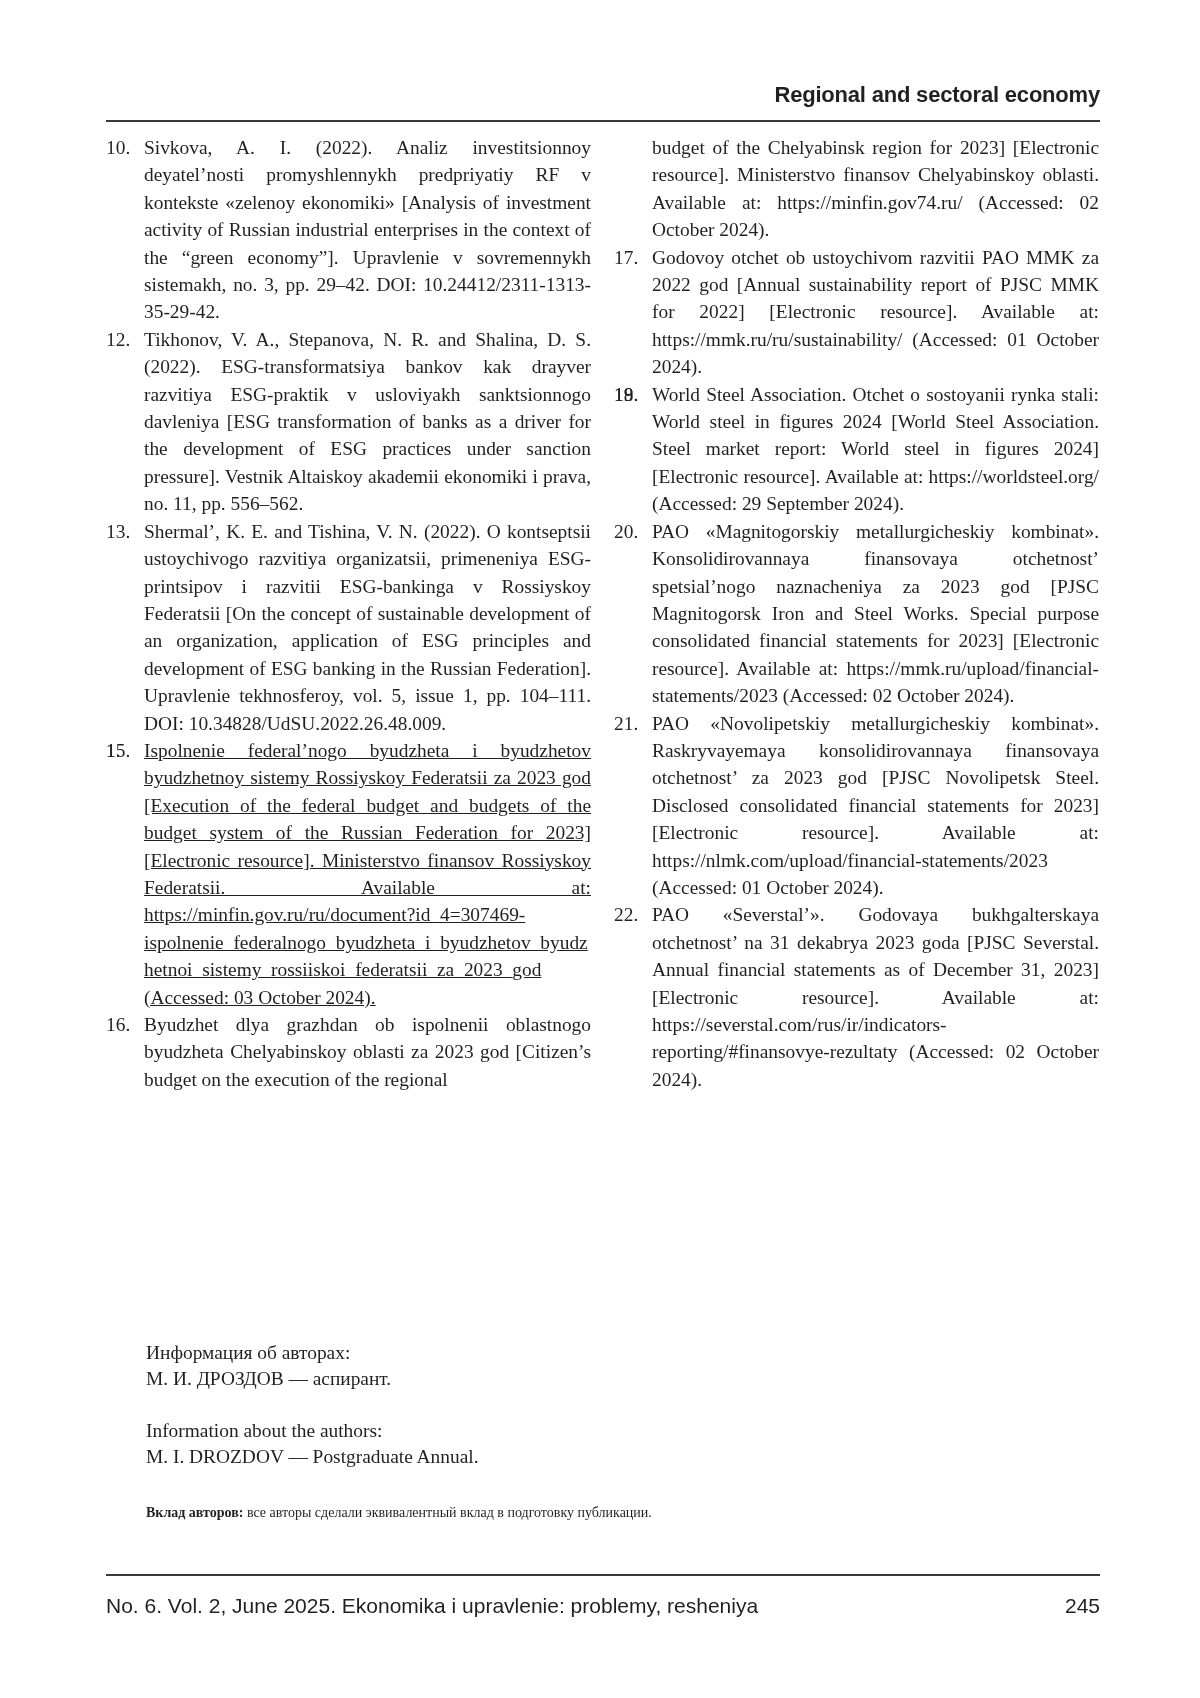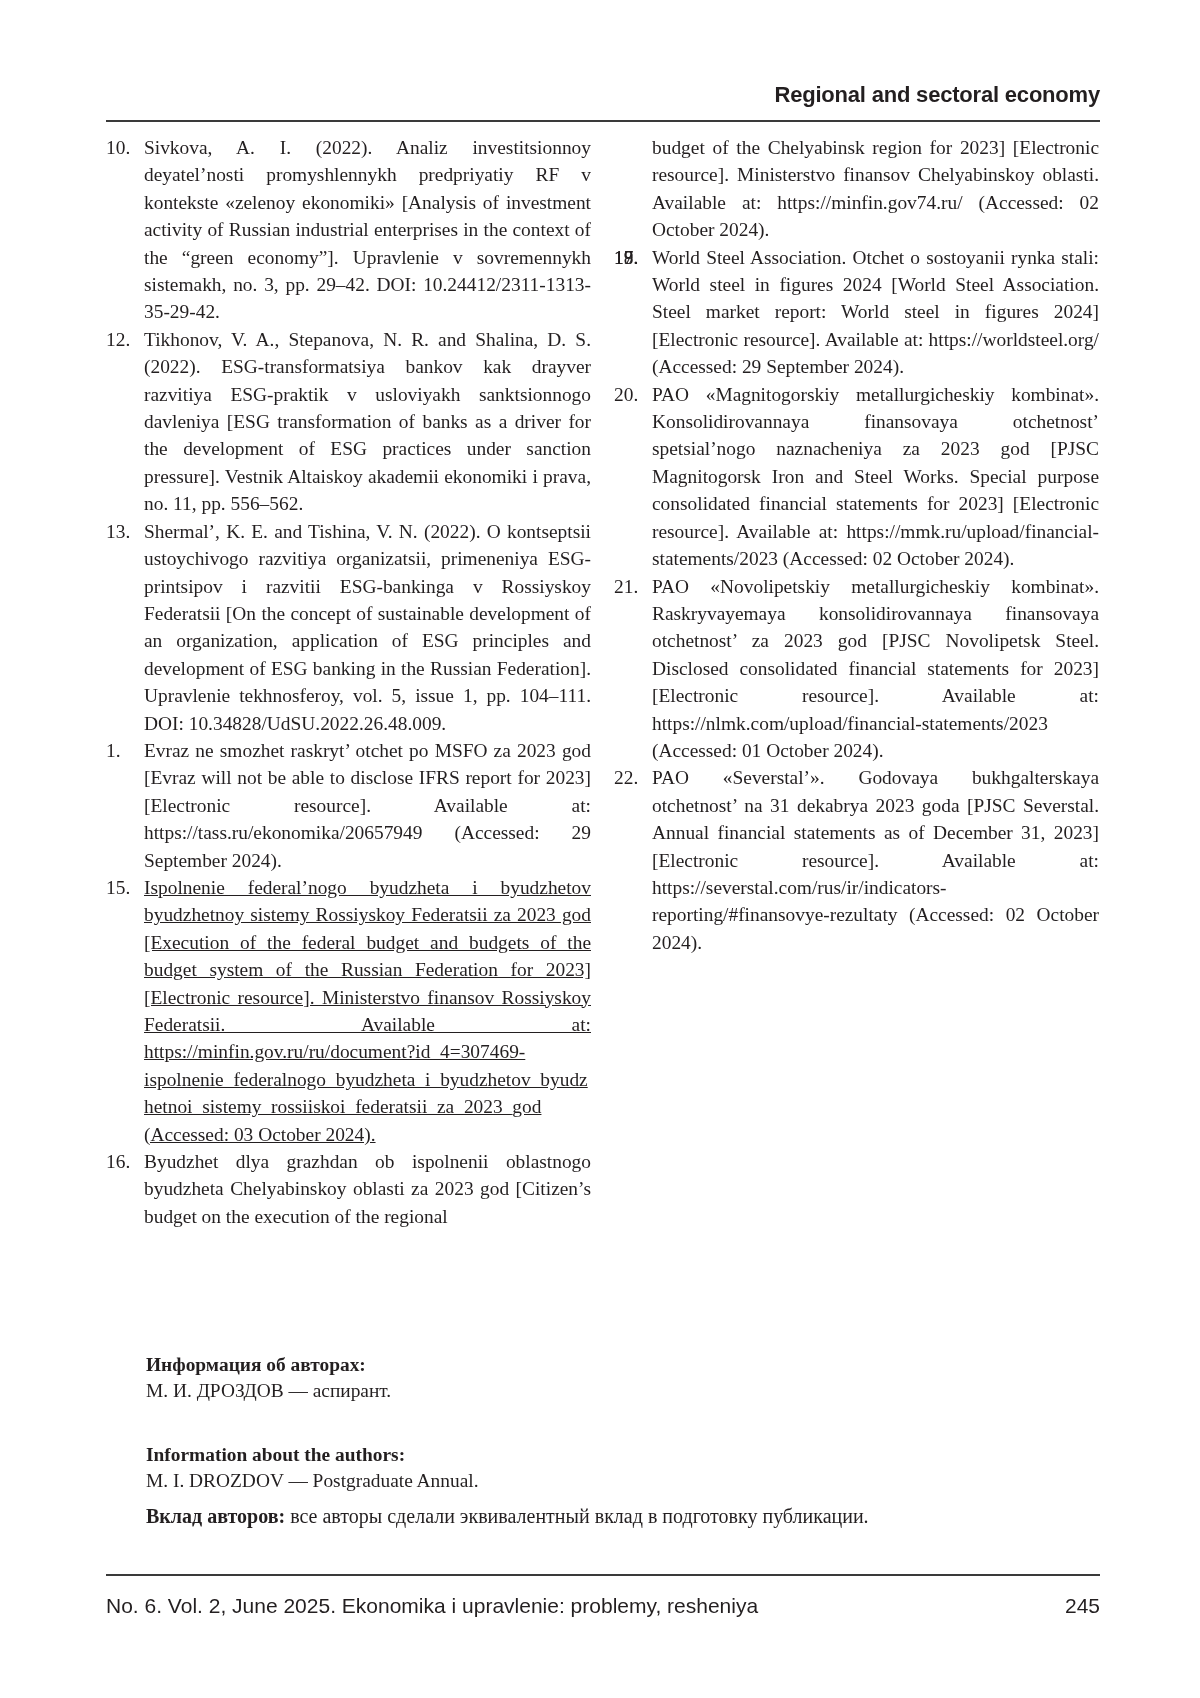--- a/index.html
+++ b/index.html
@@ -17,25 +17,25 @@
     font-family: "Liberation Serif", serif; font-size: 19.4px; line-height: 27.4px;
   }
   .col.left { left: 106px; }
   .col.right { left: 614px; }
   .ref { position: relative; padding-left: 38px; text-align: justify; }
   .ref .num { position: absolute; left: 0; top: 0; }
   .authors {
     position: absolute; left: 146px; top: 1340px;
     font-family: "Liberation Serif", serif; font-size: 19.4px; line-height: 26px;
   }
-  .authors .heading { font-weight: bold; margin-top: 12px; }
+  .authors .heading { font-weight: normal; }
   .authors .gap { height: 26px; }
   .contrib {
     position: absolute; left: 146px; top: 1505px;
-    font-family: "Liberation Serif", serif; font-size: 20px;
+    font-family: "Liberation Serif", serif; font-size: 14px;
   }
   .contrib .label { font-weight: bold; }
   .footer {
     position: absolute; top: 1594px; left: 106px; width: 994px;
     font-family: "Liberation Sans", sans-serif; font-size: 21px;
     display: flex; justify-content: space-between; align-items: flex-end;
   }
 </style>
 </head>
 <body>
@@ -51,38 +51,38 @@
   <div class="ref">
     <span class="num">12.</span>
     <span>Tikhonov, V. A., Stepanova, N. R. and Shalina, D. S. (2022). ESG-transformatsiya bankov kak drayver razvitiya ESG-praktik v usloviyakh sanktsionnogo davleniya [ESG transformation of banks as a driver for the development of ESG practices under sanction pressure]. Vestnik Altaiskoy akademii ekonomiki i prava, no. 11, pp. 556–562.</span>
   </div>
   <div class="ref">
     <span class="num">13.</span>
     <span>Shermal’, K. E. and Tishina, V. N. (2022). O kontseptsii ustoychivogo razvitiya organizatsii, primeneniya ESG-printsipov i razvitii ESG-bankinga v Rossiyskoy Federatsii [On the concept of sustainable development of an organization, application of ESG principles and development of ESG banking in the Russian Federation]. Upravlenie tekhnosferoy, vol. 5, issue 1, pp. 104–111. DOI: 10.34828/UdSU.2022.26.48.009.</span>
   </div>
   <div class="ref">
     <span class="num">1.</span>
-    <span>Evraz ne smozhet raskryt’ otchet po MSFO za 2023 god [Evraz will not be able to disclose IFRS report for 2023] [Electronic resource]. Available at: https://tass.ru/ekonomika/20657949 (Accessed: 29 September 2024).</span>
   </div>
   <div class="ref" style="word-break: break-all; text-decoration: underline;">
     <span class="num">15.</span>
     <span style="word-break: normal; overflow-wrap: anywhere;">Ispolnenie federal’nogo byudzheta i byudzhetov byudzhetnoy sistemy Rossiyskoy Federatsii za 2023 god [Execution of the federal budget and budgets of the budget system of the Russian Federation for 2023] [Electronic resource]. Ministerstvo finansov Rossiyskoy Federatsii. Available at: https://minfin.gov.ru/ru/document?id_4=307469-ispolnenie_federalnogo_byudzheta_i_byudzhetov_byudzhetnoi_sistemy_rossiiskoi_federatsii_za_2023_god (Accessed: 03 October 2024).</span>
   </div>
   <div class="ref">
     <span class="num">16.</span>
     <span>Byudzhet dlya grazhdan ob ispolnenii oblastnogo byudzheta Chelyabinskoy oblasti za 2023 god [Citizen’s budget on the execution of the regional</span>
   </div>
 </div>
 
 <div class="col right">
   <div class="ref">
     <span>budget of the Chelyabinsk region for 2023] [Electronic resource]. Ministerstvo finansov Chelyabinskoy oblasti. Available at: https://minfin.gov74.ru/ (Accessed: 02 October 2024).</span>
   </div>
   <div class="ref">
     <span class="num">17.</span>
+    <span>Godovoy otchet ob ustoychivom razvitii PAO MMK za 2022 god [Annual sustainability report of PJSC MMK for 2022] [Electronic resource]. Available at: https://mmk.ru/ru/sustainability/ (Accessed: 01 October 2024).</span>
   </div>
   <div class="ref">
     <span class="num">18.</span>
   </div>
   <div class="ref">
     <span class="num">19.</span>
     <span>World Steel Association. Otchet o sostoyanii rynka stali: World steel in figures 2024 [World Steel Association. Steel market report: World steel in figures 2024] [Electronic resource]. Available at: https://worldsteel.org/ (Accessed: 29 September 2024).</span>
   </div>
   <div class="ref">
     <span class="num">20.</span>

